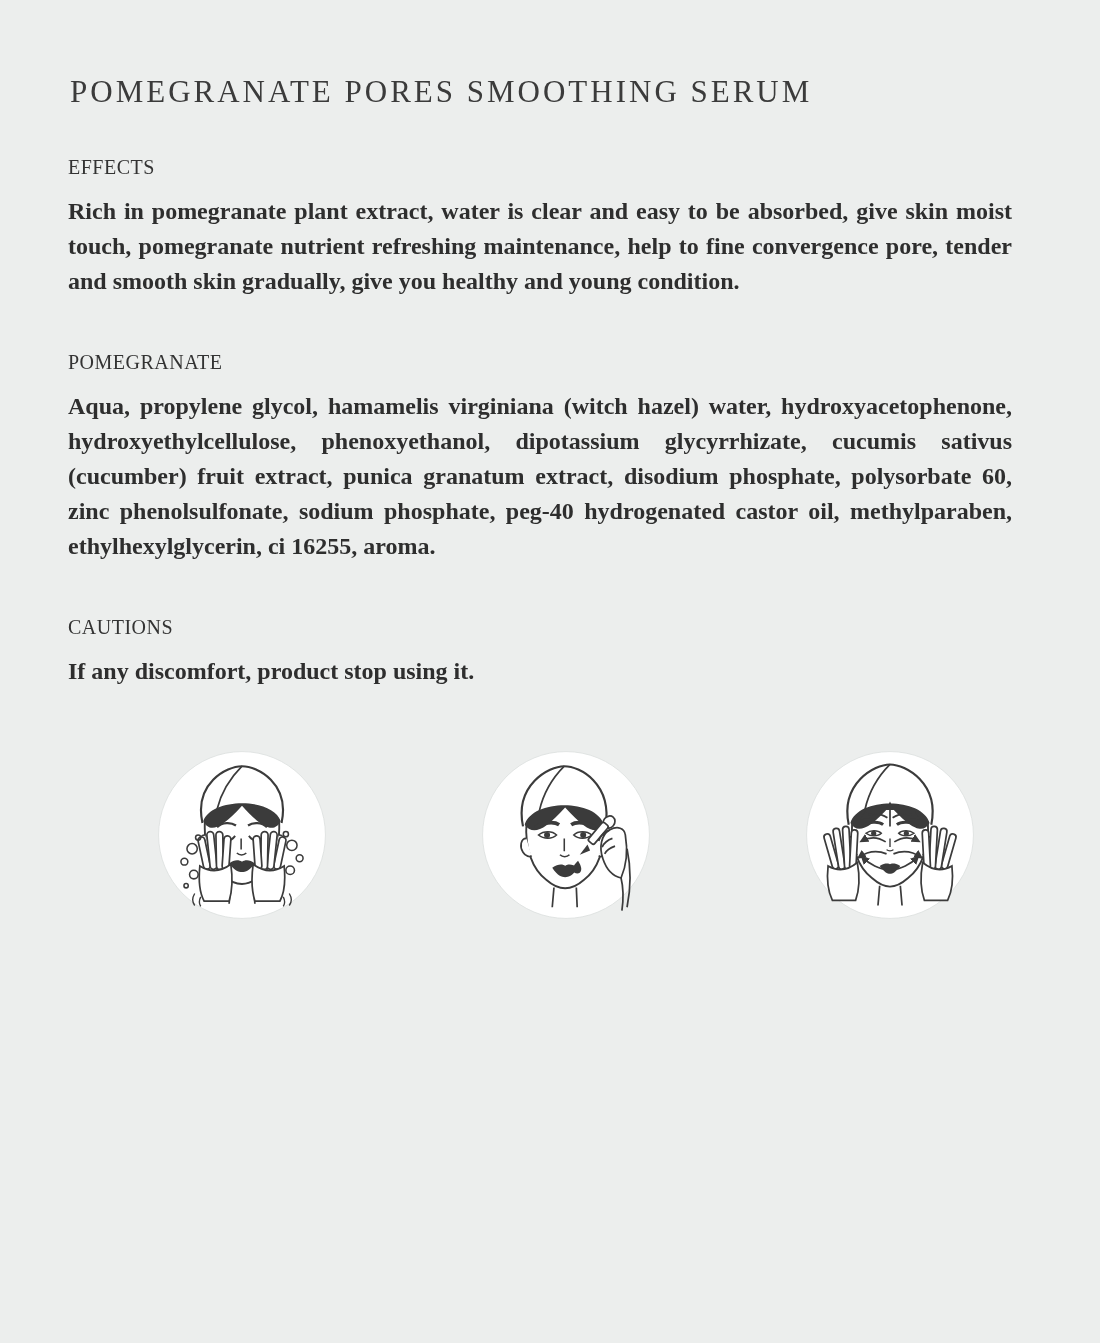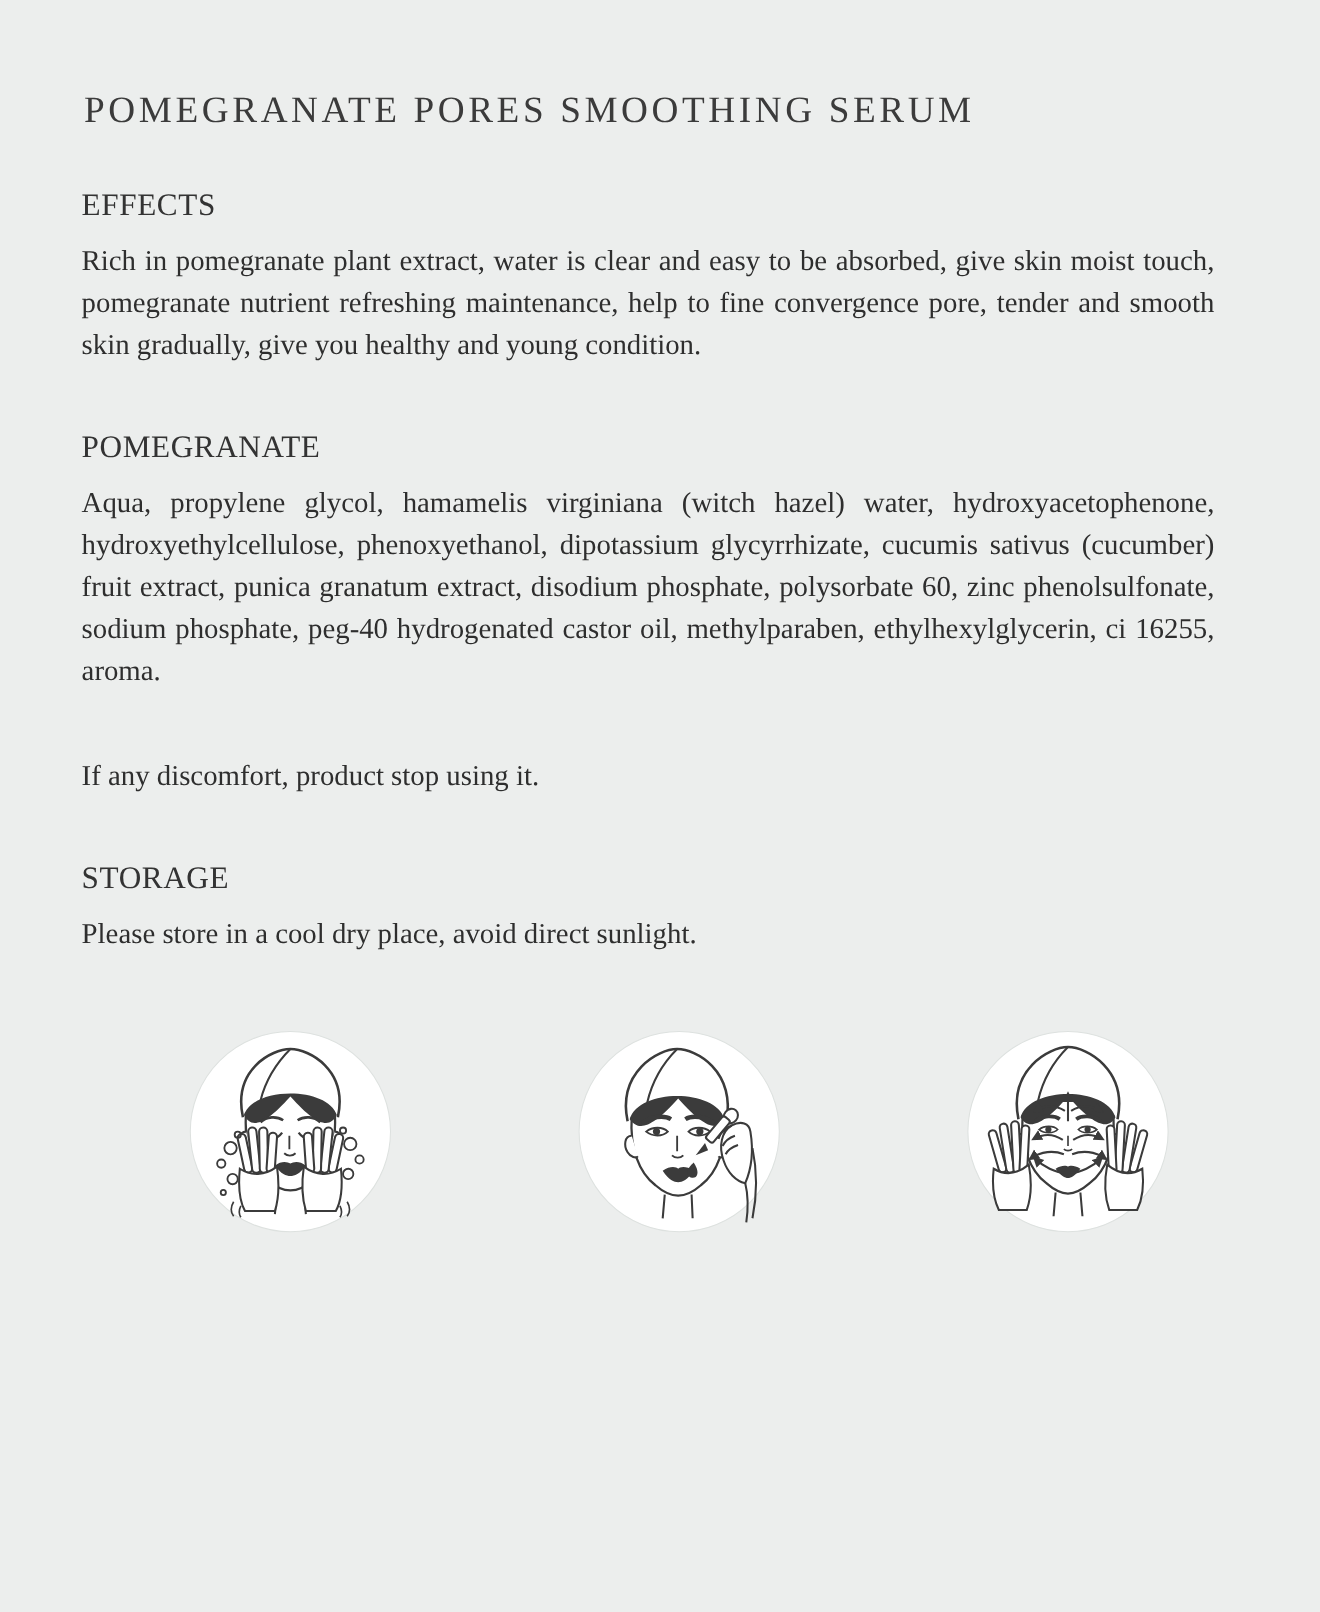--- a/index.html
+++ b/index.html
@@ -22,32 +22,33 @@
   .title {
     font-size: 31px;
     font-weight: normal;
     letter-spacing: 3px;
     color: #3b3b3b;
     margin: 0 0 46px 2px;
     white-space: nowrap;
   }
   .sec { margin: 0 0 52px 0; }
   .sec h2 {
-    font-size: 26px;
+    font-size: 20px;
     font-weight: normal;
     color: #333333;
     margin: 0 0 15px 0;
     letter-spacing: 0.5px;
   }
   .sec p {
     font-size: 24px;
     line-height: 35px;
     margin: 0;
     text-align: justify;
     color: #2e2e2e;
+    font-weight: bold;
   }
   .icons-row {
     display: flex;
     gap: 152px;
     margin: 60px 0 56px 88px;
   }
   .icon-circle {
     width: 172px;
     height: 172px;
     flex: 0 0 auto;
@@ -66,27 +67,24 @@
     <h2>EFFECTS</h2>
     <p>Rich in pomegranate plant extract, water is clear and easy to be absorbed, give skin moist touch, pomegranate nutrient refreshing maintenance, help to fine convergence pore, tender and smooth skin gradually, give you healthy and young condition.</p>
   </section>
 
   <section class="sec">
     <h2>POMEGRANATE</h2>
     <p>Aqua, propylene glycol, hamamelis virginiana (witch hazel) water, hydroxyacetophenone, hydroxyethylcellulose, phenoxyethanol, dipotassium glycyrrhizate, cucumis sativus (cucumber) fruit extract, punica granatum extract, disodium phosphate, polysorbate 60, zinc phenolsulfonate, sodium phosphate, peg-40 hydrogenated castor oil, methylparaben, ethylhexylglycerin, ci 16255, aroma.</p>
   </section>
 
   <section class="sec">
+    <h2>CAUTIONS</h2>
     <p>If any discomfort, product stop using it.</p>
   </section>
 
-  <section class="sec">
-    <h2>STORAGE</h2>
-    <p>Please store in a cool dry place, avoid direct sunlight.</p>
-  </section>
 
   <div class="icons-row">
 
     <div class="icon-circle">
       <svg viewBox="0 0 200 200" xmlns="http://www.w3.org/2000/svg">
         <circle cx="100" cy="100" r="97" fill="#ffffff" stroke="#dde1df" stroke-width="1"></circle>
 
         <path d="M54 86 C44 40 82 20 100 20 C118 20 156 40 146 86" fill="#ffffff" stroke="#3b3b3b" stroke-width="2.5"></path>
         <path d="M100 20 C88 32 76 50 71 70" fill="none" stroke="#3b3b3b" stroke-width="2"></path>
 

